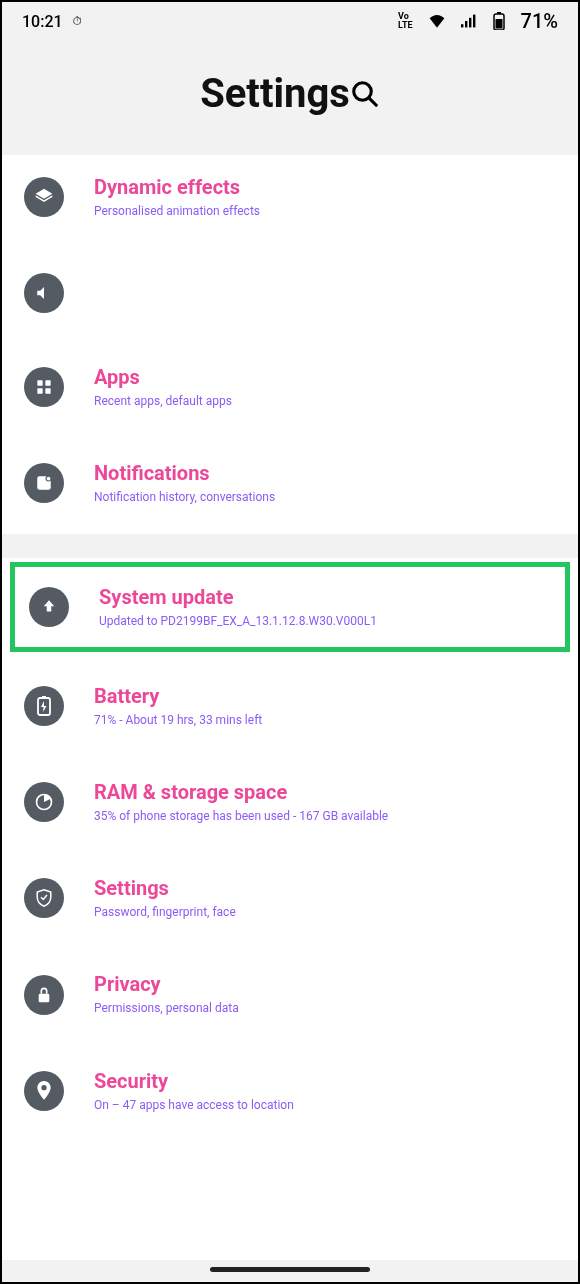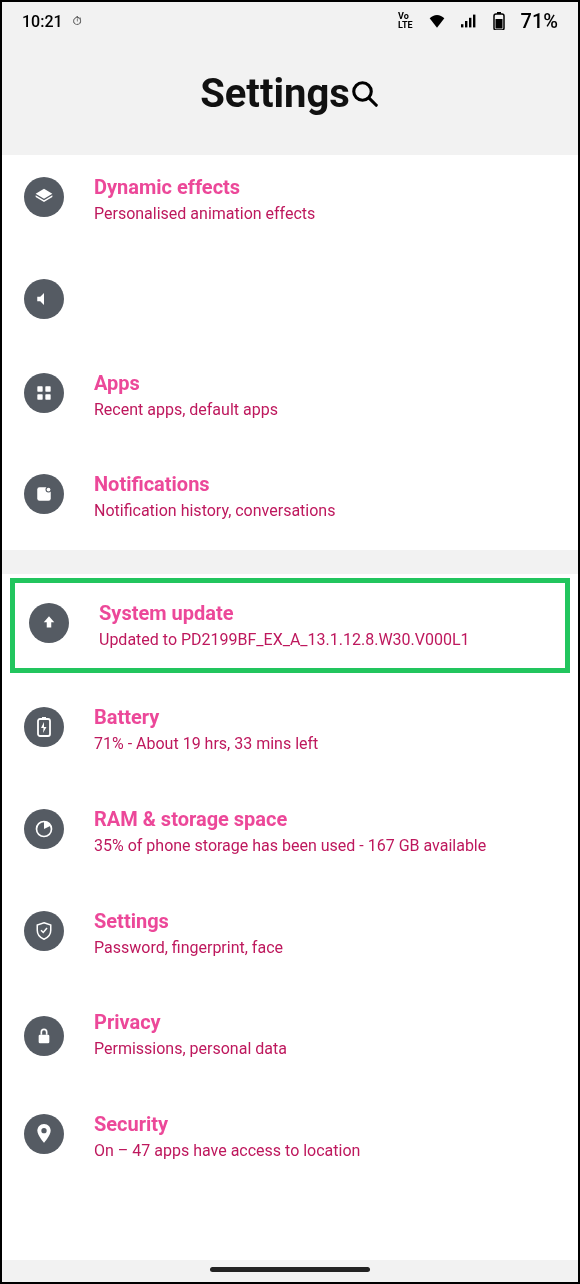--- a/index.html
+++ b/index.html
@@ -8,21 +8,21 @@
     .status-left { display:flex; align-items:center; gap:10px; }
     .status-right { display:flex; align-items:center; gap:16px; font-size:13px; }
     .header { background:#f2f2f2; padding:30px 38px 38px; display:flex; align-items:center; justify-content:center; }
     .header h1 { font-size:40px; font-weight:700; color:#111; }
     .search-btn { width:30px; height:30px; }
     .list { background:#fff; }
     .row { display:flex; align-items:flex-start; padding:20px 22px; gap:30px; }
     .icon-circle { width:40px; height:40px; min-width:40px; border-radius:50%; background:#555b63; display:flex; align-items:center; justify-content:center; margin-top:2px; }
     .txt { flex:1; }
     .title { font-size:20px; color:#ec4899; font-weight:700; margin-bottom:4px; }
-    .sub { font-size:16px; color:#be185d; line-height:1.35; }
+    .sub { font-size:12px; color:#8b5cf6; line-height:1.35; }
     .divider { height:24px; background:#f2f2f2; }
     .highlight { border:5px solid #22c55e; margin:4px 8px; }
     .home-ind { position:absolute; bottom:10px; left:50%; transform:translateX(-50%); width:160px; height:5px; background:#222; border-radius:3px; }
     .bottom-shade { position:absolute; bottom:0; left:0; right:0; height:22px; background:#f2f2f2; }
     svg { display:block; }
   </style>
 </head>
 <body>
 
 <div class="status-bar">

